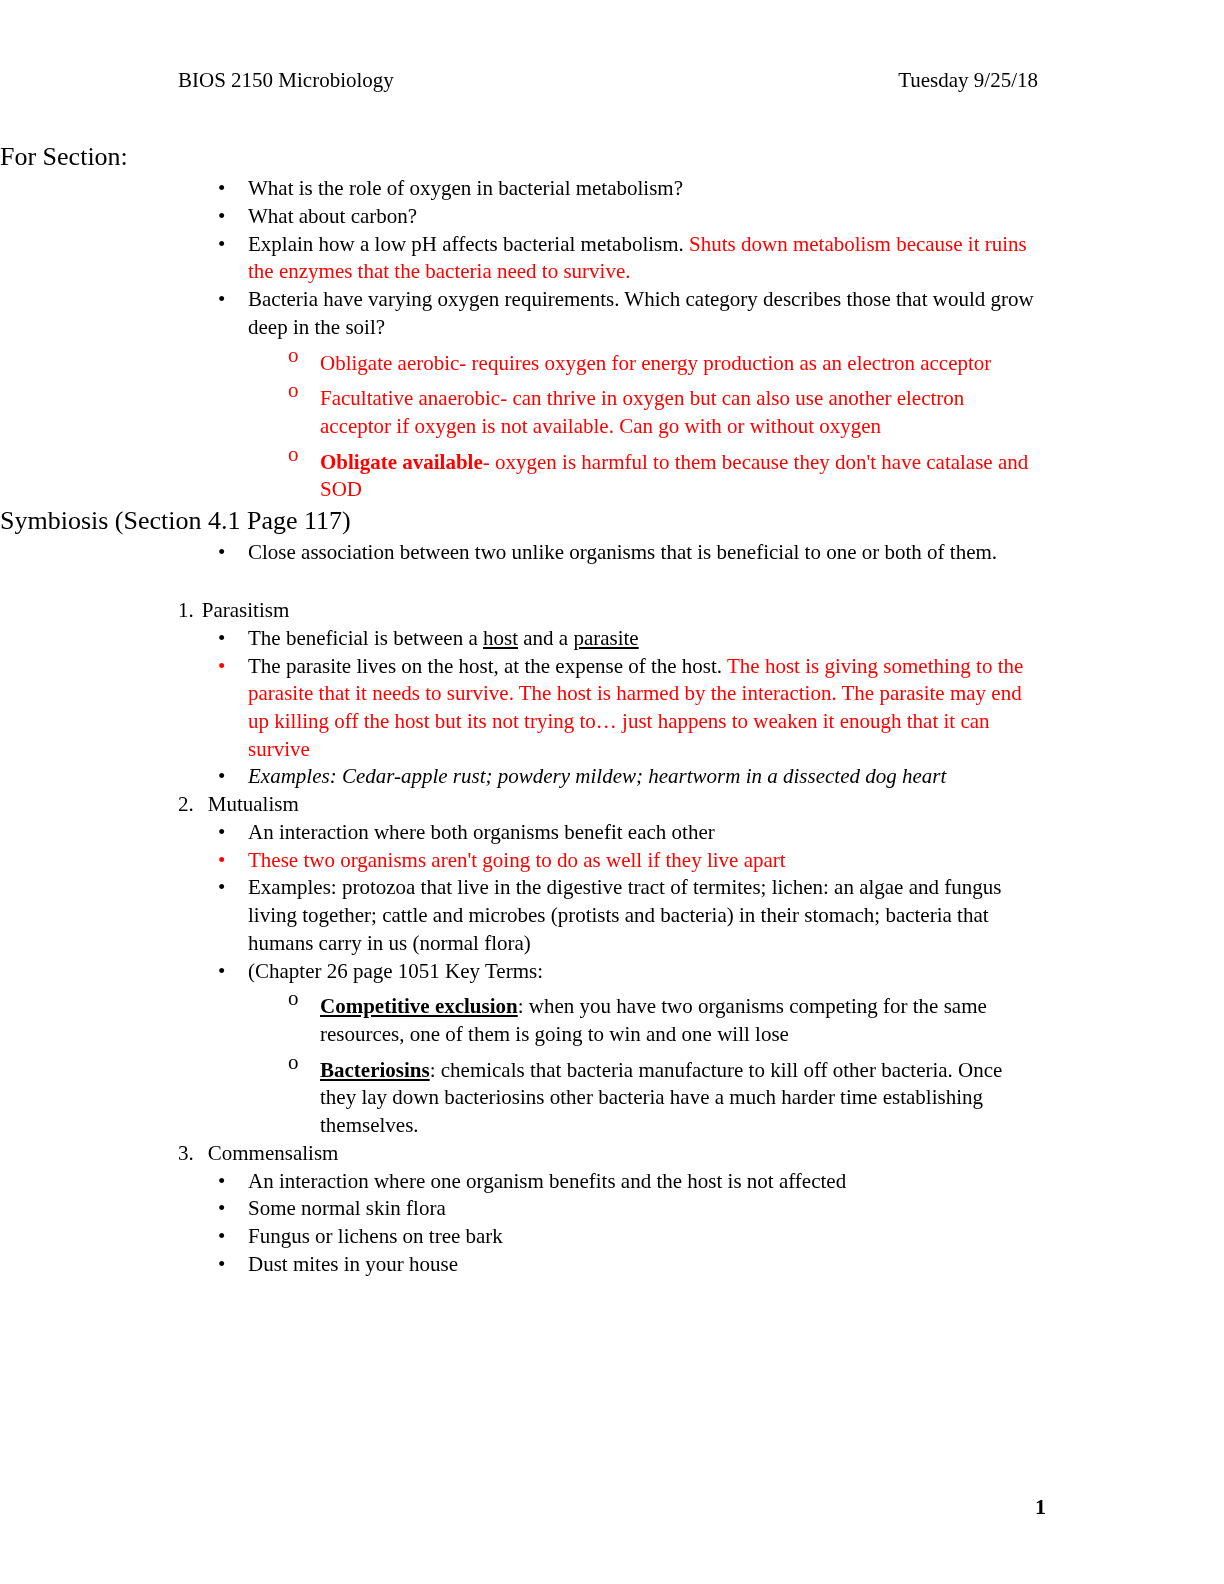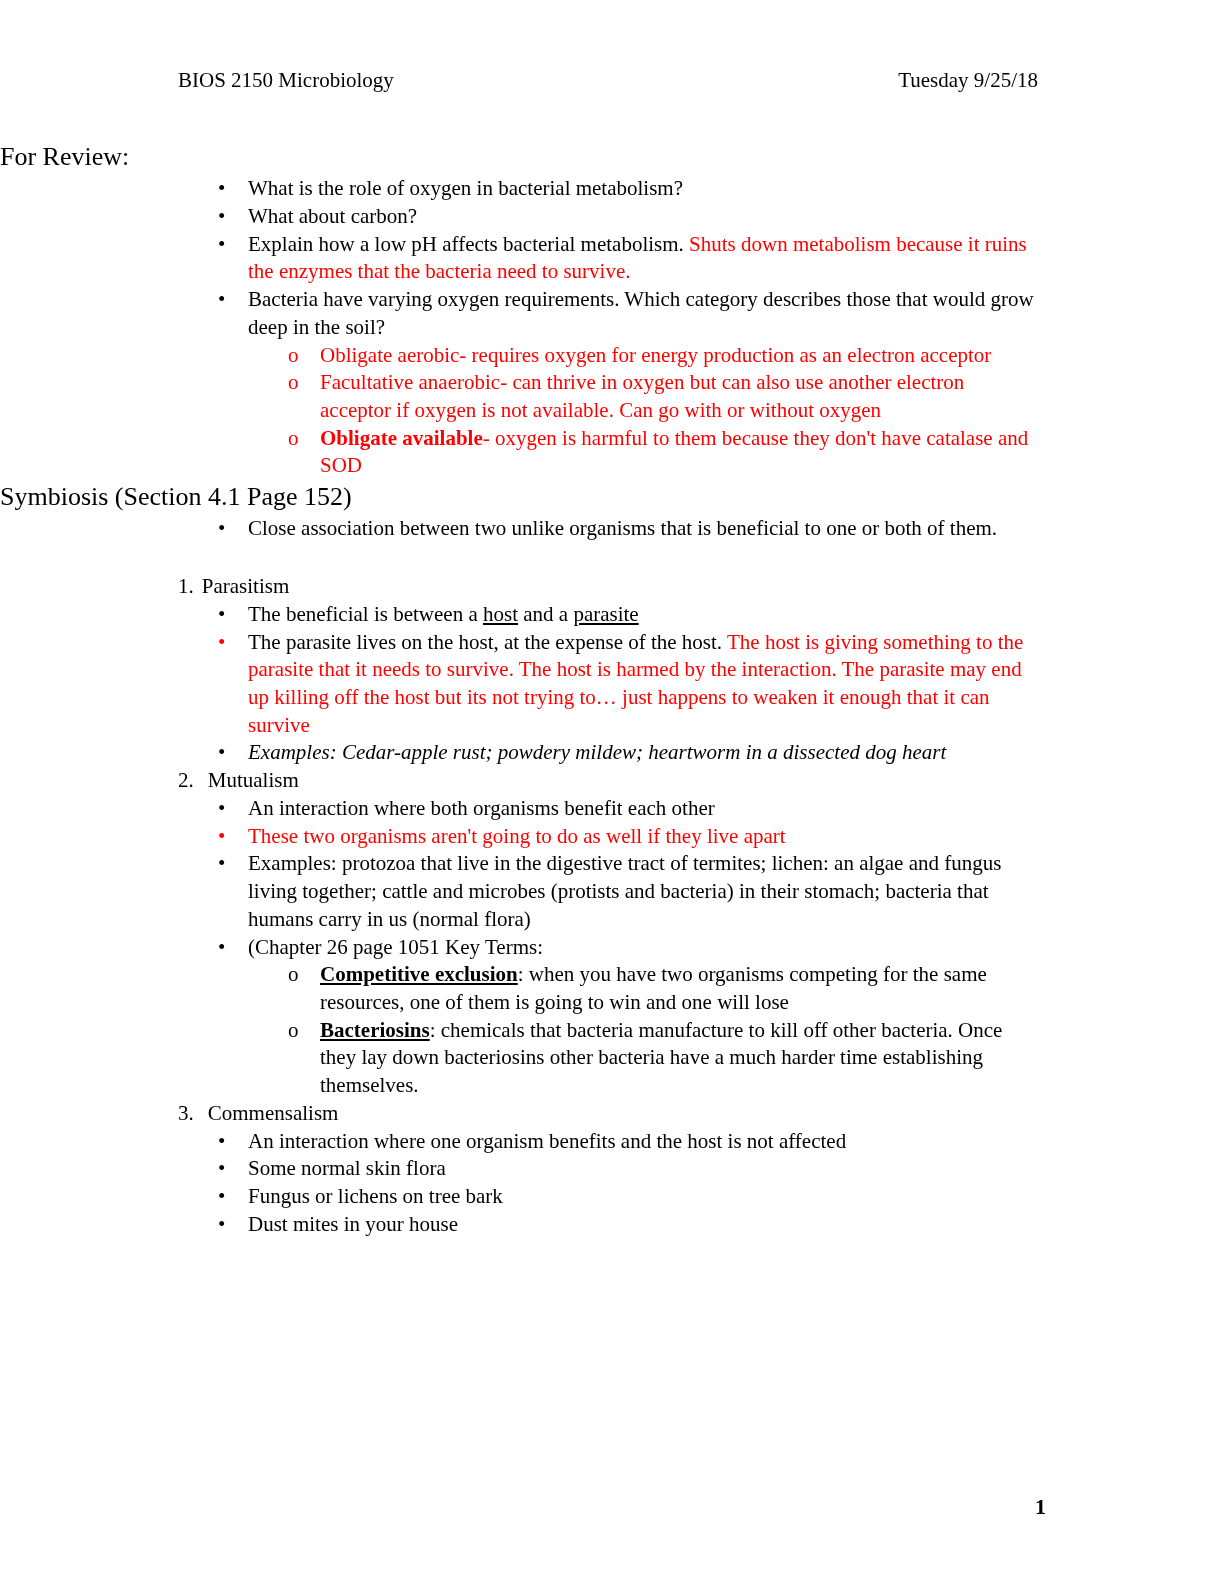--- a/index.html
+++ b/index.html
@@ -71,21 +71,21 @@
   }
 
   
   .l1 { margin-left: 218px; }
   .l1 > .marker { width: 30px; }
   .l1 > .txt { max-width: 790px; }
 
   
   .l2 { margin-left: 288px; }
   .l2 > .marker { width: 32px; }
-  .l2 > .txt { max-width: 720px; }
+  .l2 > .txt { max-width: 720px; margin-top: 8px; }
 
   
   .num-item {
     margin-left: 178px;
     font-size: 21px;
     line-height: 1.32;
     display: flex;
   }
   .num-item .num { flex: 0 0 auto; }
   .num-item .num-gap-1 { width: 8px; }
@@ -116,21 +116,21 @@
 
 <div class="page">
 
   <div class="doc-header">
     <span class="course">BIOS 2150 Microbiology</span>
     <span class="date">Tuesday 9/25/18</span>
   </div>
 
   <div class="body-area">
 
-    <h1 class="section-title sec-review">For Review:</h1>
+    <h1 class="section-title sec-review">For Section:</h1>
 
     <div class="row l1">
       <span class="marker dot"></span>
       <span class="txt">What is the role of oxygen in bacterial metabolism?</span>
     </div>
 
     <div class="row l1">
       <span class="marker dot"></span>
       <span class="txt">What about carbon?</span>
     </div>
@@ -153,21 +153,21 @@
     <div class="row l2">
       <span class="marker circ red"></span>
       <span class="txt red">Facultative anaerobic- can thrive in oxygen but can also use another electron acceptor if oxygen is not available.  Can go with or without oxygen</span>
     </div>
 
     <div class="row l2">
       <span class="marker circ red"></span>
       <span class="txt red"><span class="bold">Obligate available</span><span>- oxygen is harmful to them because they don't have catalase and SOD</span></span>
     </div>
 
-    <h1 class="section-title sec-symbiosis">Symbiosis (Section 4.1 Page 152)</h1>
+    <h1 class="section-title sec-symbiosis">Symbiosis (Section 4.1 Page 117)</h1>
 
     <div class="row l1">
       <span class="marker dot"></span>
       <span class="txt">Close association between two unlike organisms that is beneficial to one or both of them.</span>
     </div>
 
     <div class="gap-lg"></div>
 
     <div class="num-item">
       <span class="num">1.</span>

